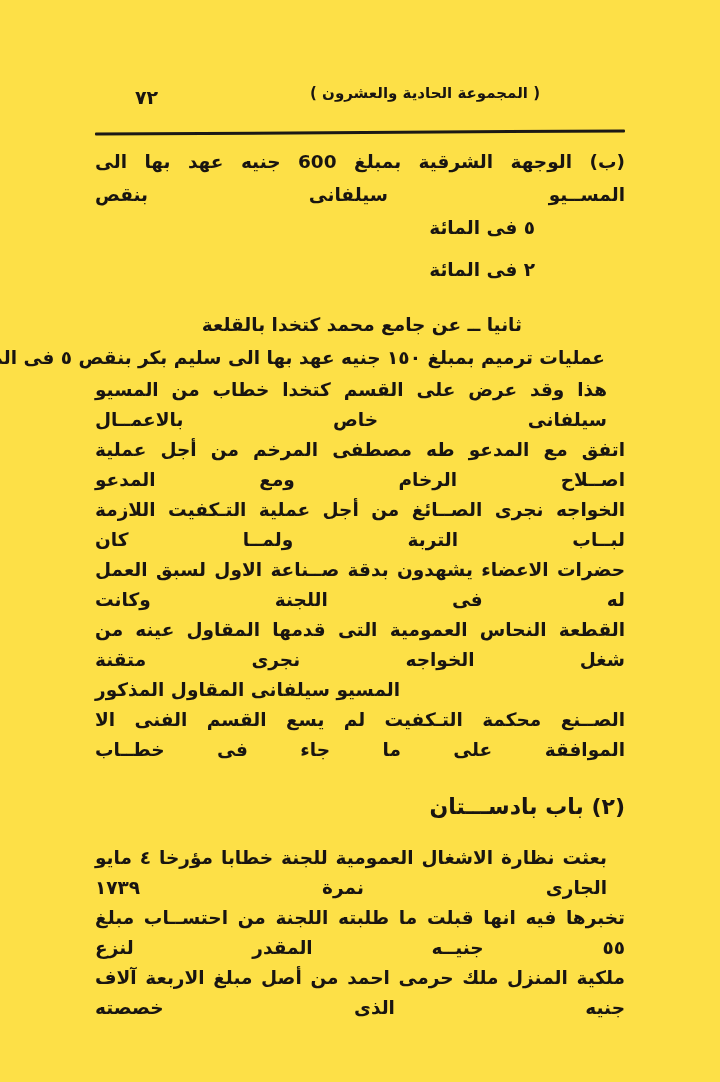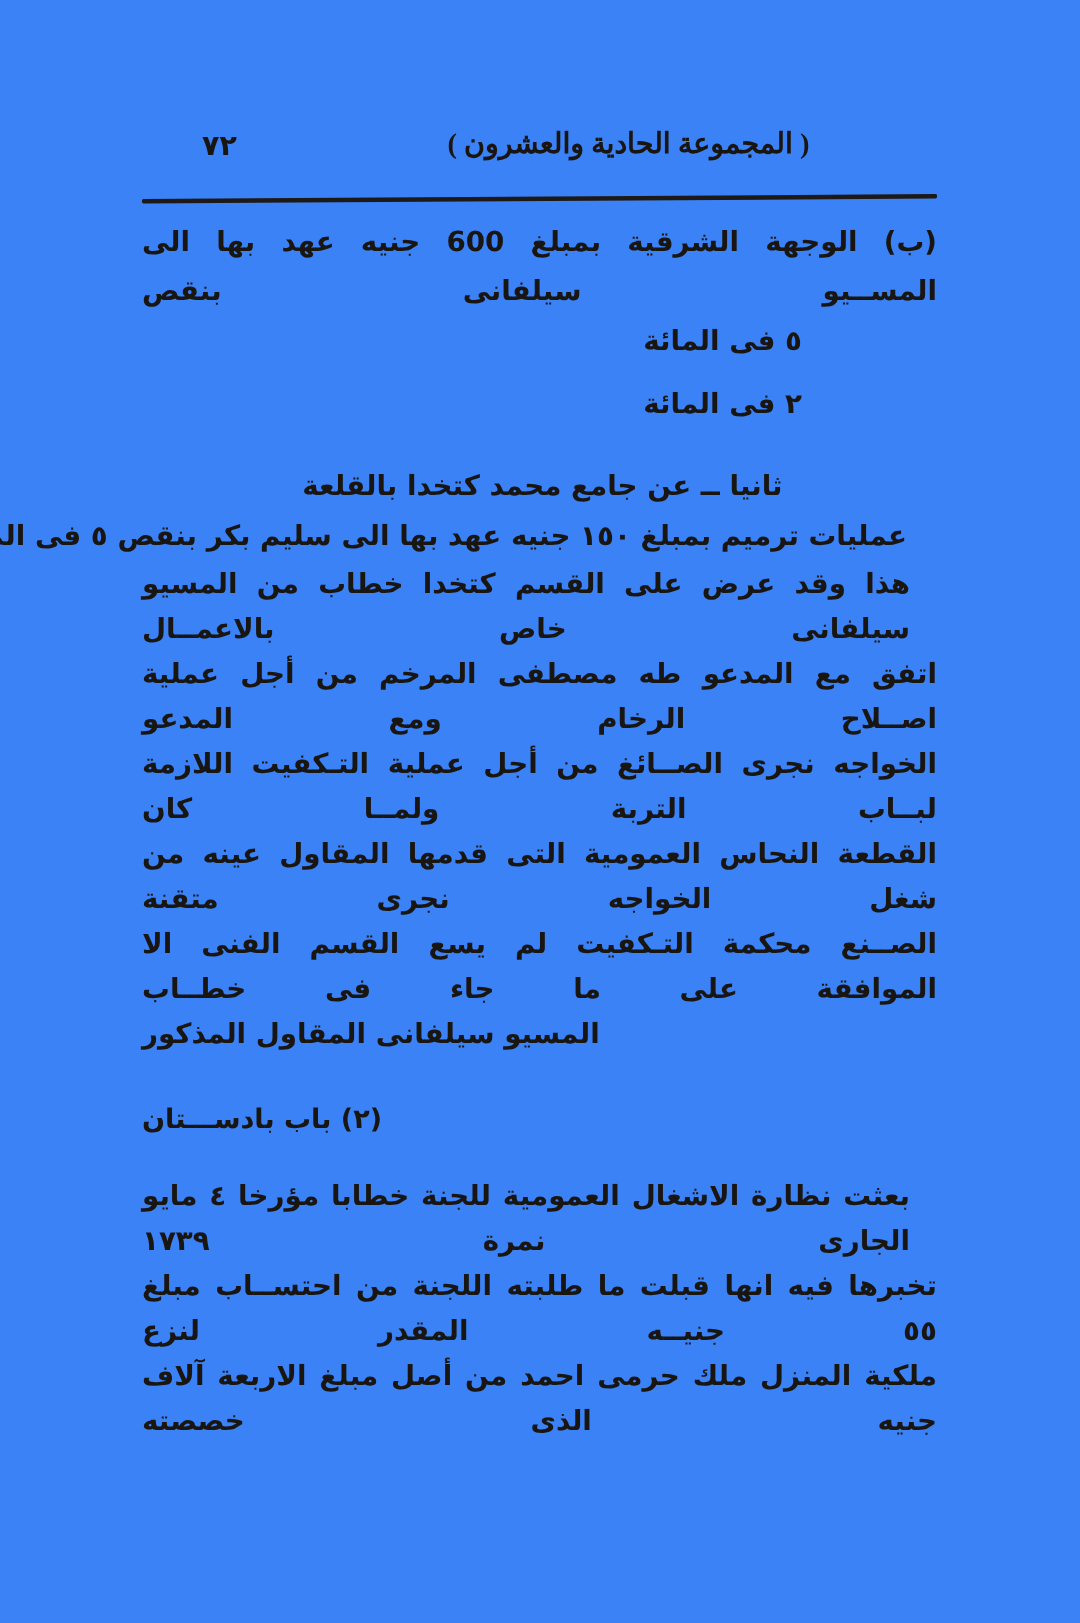--- a/index.html
+++ b/index.html
@@ -1,37 +1,37 @@
 <!DOCTYPE html>
 <html lang="ar" dir="rtl"><head>
 <meta charset="utf-8">
 <style>
   html,body{margin:0;padding:0;background:#e9e7e2;}
   .sheet{
     position:relative;
     width:720px;height:1082px;
     margin:0 auto;
-    background:#3b82f6;
+    background:#fde047;
     color:#191511;
     direction:rtl;
     font-family:"DejaVu Sans",sans-serif;
     font-weight:bold;
     overflow:hidden;
     box-sizing:border-box;
     padding:84px 95px 0 95px;
   }
   
   .hdr{position:relative;height:34px;}
   .pagenum{
     position:absolute;left:40px;top:2px;
     font-size:19px;letter-spacing:1px;
   }
   .hdr-title{
     position:absolute;right:85px;top:0;
-    font-size:19px;white-space:nowrap;font-family:Liberation Serif, serif;
+    font-size:15px;white-space:nowrap;
   }
   .rule{
     margin-top:13px;
     height:3px;background:#1c1916;
     transform:rotate(-0.35deg);
     border-radius:1px;
   }
   
   .bodytxt{margin-top:11px;font-size:18.5px;}
   .line{line-height:33px;white-space:nowrap;}
@@ -40,21 +40,21 @@
     text-align:justify;text-align-last:justify;
     white-space:normal;
     word-spacing:1px;
   }
   .first{padding-right:18px;}
   .tail{text-align:right;padding-right:90px;}
   .indent-right{text-align:right;padding-right:103px;}
   .right{text-align:right;padding-right:20px;}
   .flush-left{text-align:left;}
   .center-heading{
-    text-align:left;font-size:18px;line-height:34px;
+    text-align:right;font-size:22px;line-height:34px;
   }
   [data-name="item-b"],[data-name="item-j"]{margin-bottom:9px;}
   [data-name="second-heading"]{margin-top:22px;}
   [data-name="renovation-line"]{margin-bottom:1px;}
   [data-name="section-heading"]{margin:25px 0 19px 0;}
 </style>
 </head>
 <body>
 
 <div class="sheet" data-name="document-page">
@@ -74,23 +74,24 @@
       <div class="block" data-name="second-heading">
         <div class="line indent-right" data-name="text-line">ثانيا ــ عن جامع محمد كتخدا بالقلعة</div>
       </div>
       <div class="block" data-name="renovation-line">
         <div class="line right" data-name="text-line">عمليات ترميم بمبلغ ١٥٠ جنيه عهد بها الى سليم بكر بنقص ٥ فى المائة</div>
       </div>
       <div class="block para" data-name="paragraph-sultan-hassan">
         <div class="line justify first" data-name="text-line">هذا وقد عرض على القسم كتخدا خطاب من المسيو سيلفانى خاص بالاعمــال</div>
         <div class="line justify" data-name="text-line">اتفق مع المدعو طه مصطفى المرخم من أجل عملية اصــلاح الرخام ومع المدعو</div>
         <div class="line justify" data-name="text-line">الخواجه نجرى الصــائغ من أجل عملية التـكفيت اللازمة لبــاب التربة ولمــا كان</div>
+        <div class="line justify" data-name="text-line">حضرات الاعضاء يشهدون بدقة صــناعة الاول لسبق العمل له فى اللجنة وكانت</div>
         <div class="line justify" data-name="text-line">القطعة النحاس العمومية التى قدمها المقاول عينه من شغل الخواجه نجرى متقنة</div>
+        <div class="line flush-left" data-name="text-line">المسيو سيلفانى المقاول المذكور</div>
         <div class="line justify" data-name="text-line">الصــنع محكمة التـكفيت لم يسع القسم الفنى الا الموافقة على ما جاء فى خطــاب</div>
-        <div class="line flush-left" data-name="text-line">المسيو سيلفانى المقاول المذكور</div>
       </div>
       <div class="block" data-name="section-heading">
         <div class="line center-heading" data-name="text-line">(٢) باب بادســـتان</div>
       </div>
       <div class="block para" data-name="paragraph-badistan">
         <div class="line justify first" data-name="text-line">بعثت نظارة الاشغال العمومية للجنة خطابا مؤرخا ٤ مايو الجارى نمرة ١٧٣٩</div>
         <div class="line justify" data-name="text-line">تخبرها فيه انها قبلت ما طلبته اللجنة من احتســاب مبلغ ٥٥ جنيــه المقدر لنزع</div>
         <div class="line justify" data-name="text-line">ملكية المنزل ملك حرمى احمد من أصل مبلغ الاربعة آلاف جنيه الذى خصصته</div>
       </div>
     </div>

